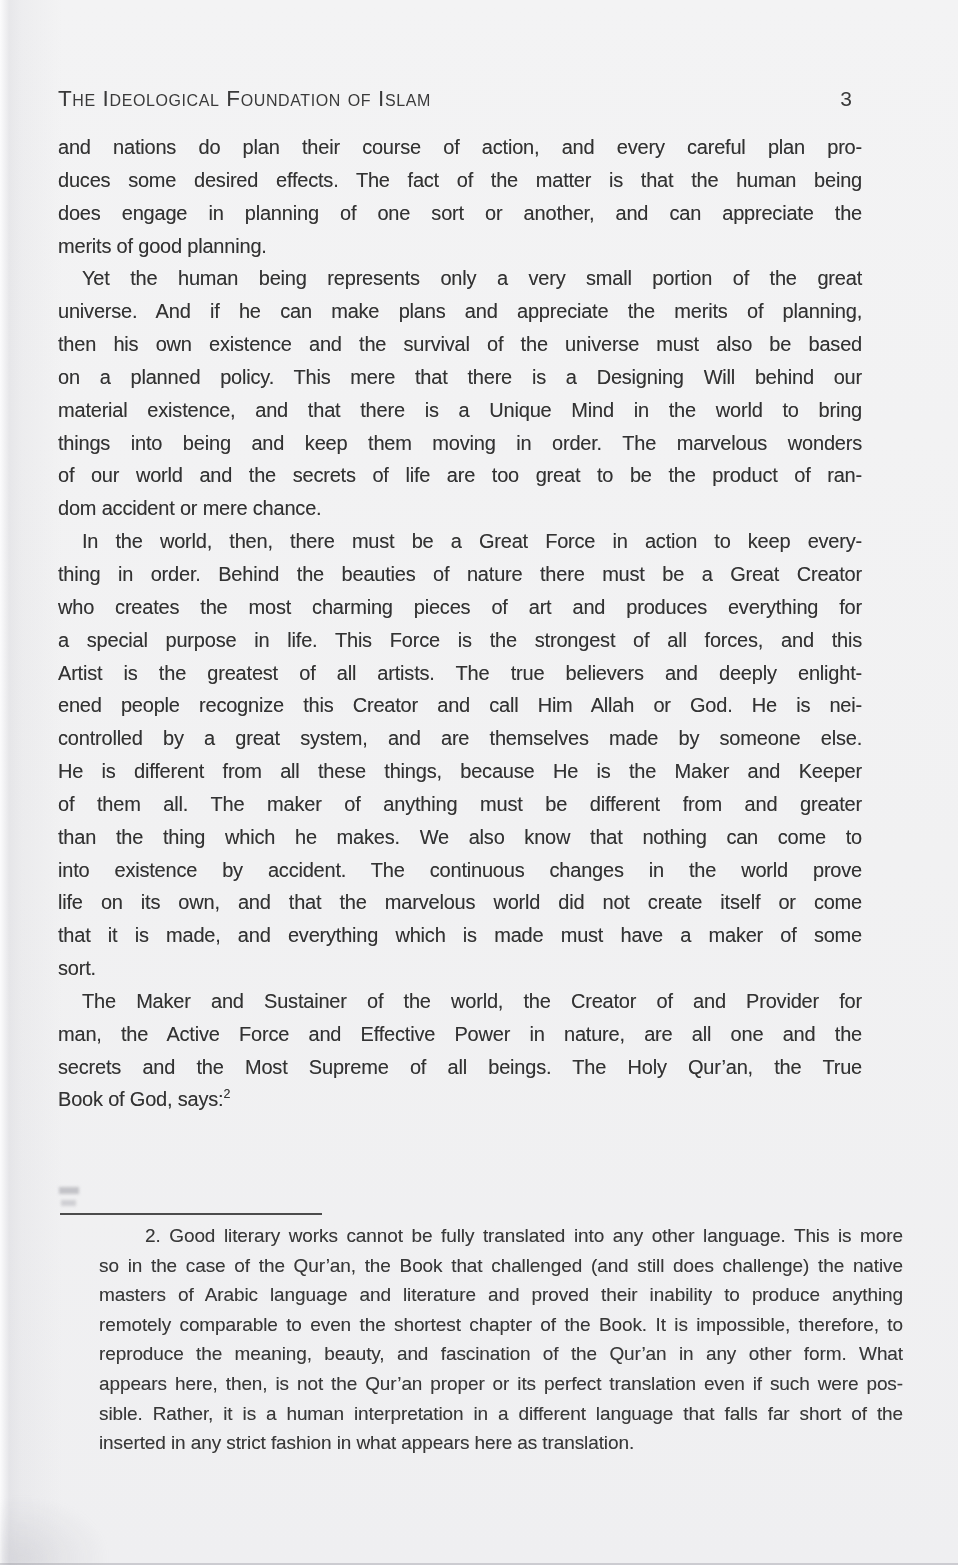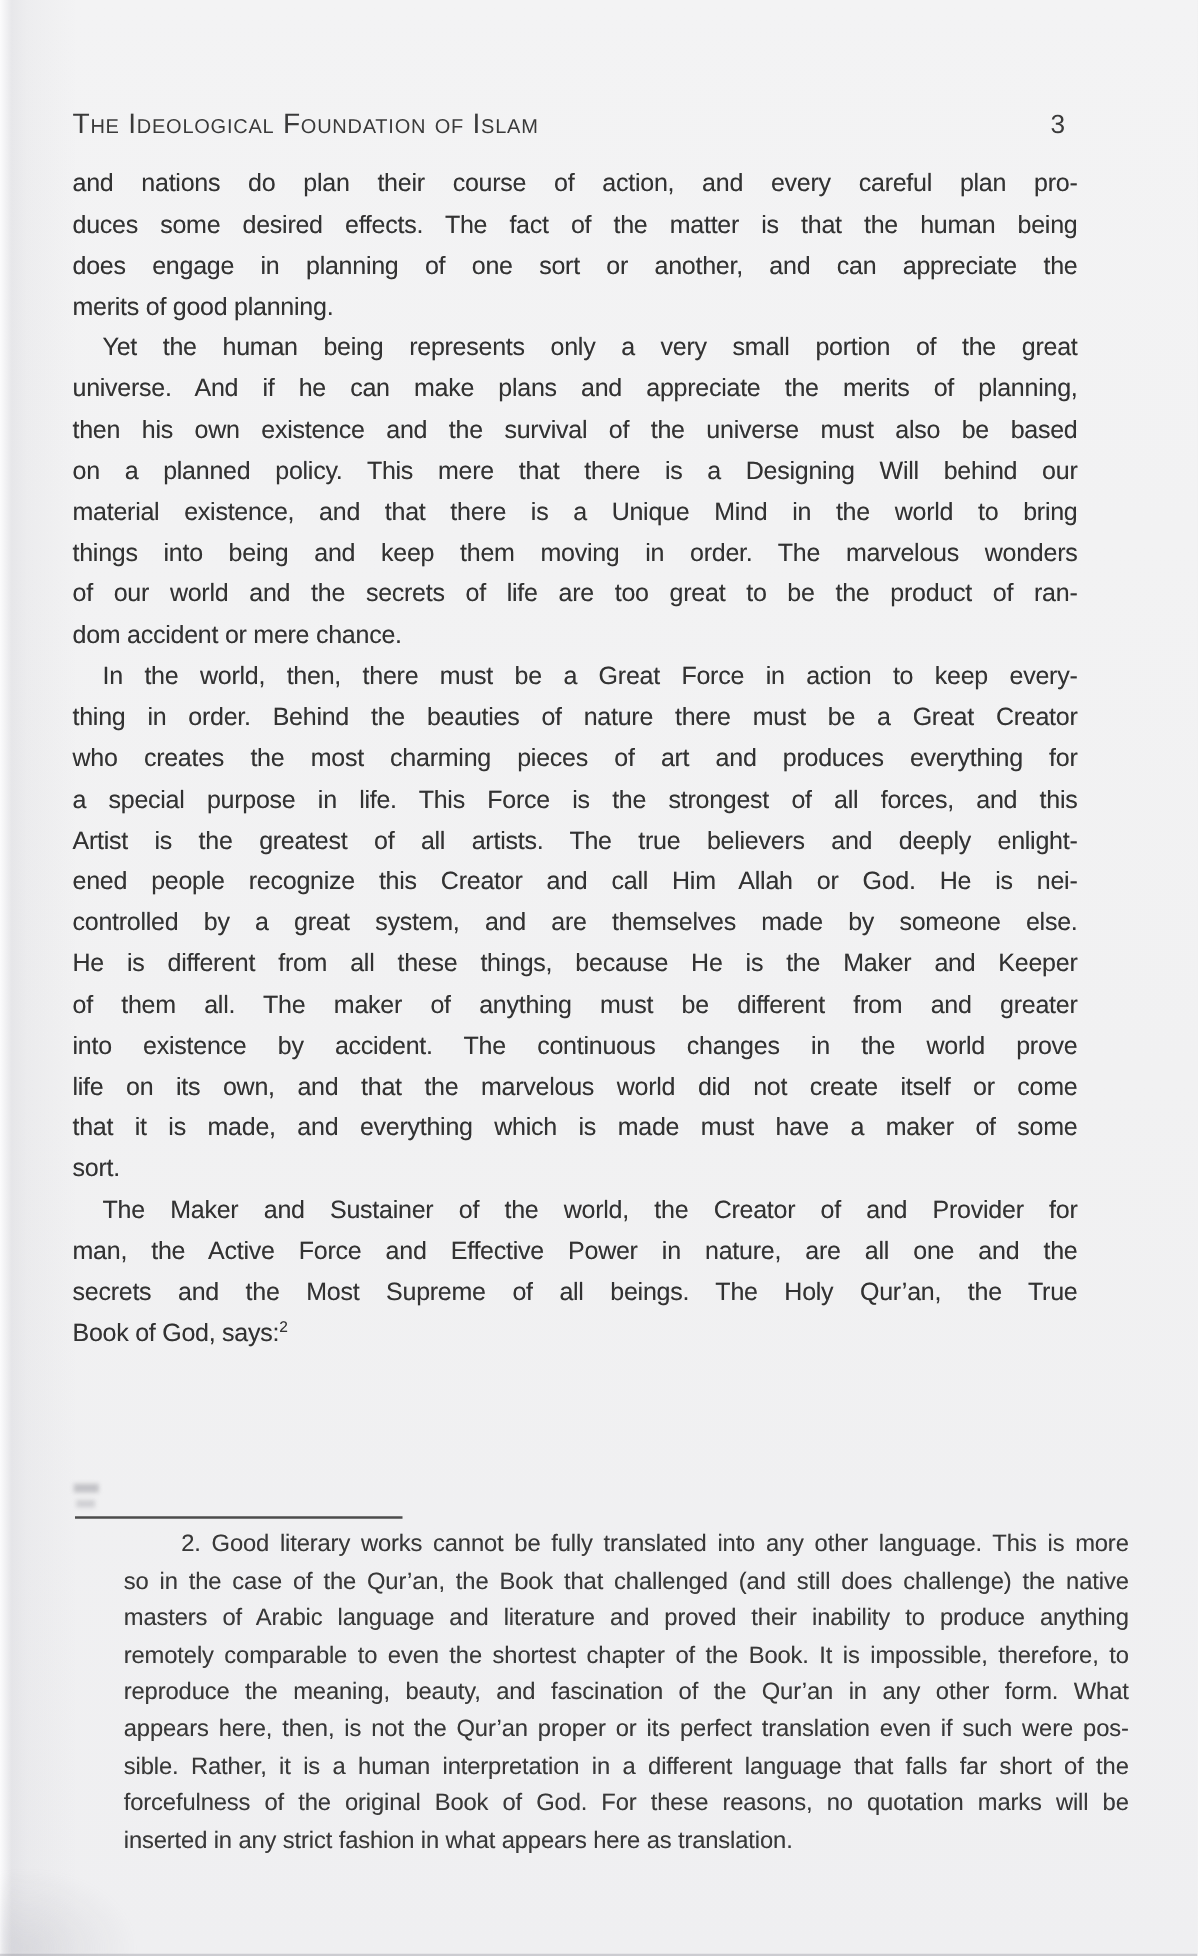--- a/index.html
+++ b/index.html
@@ -149,20 +149,21 @@
       <div class="para">
         <div class="line indent">In the world, then, there must be a Great Force in action to keep every-</div>
         <div class="line">thing in order. Behind the beauties of nature there must be a Great Creator</div>
         <div class="line">who creates the most charming pieces of art and produces everything for</div>
         <div class="line">a special purpose in life. This Force is the strongest of all forces, and this</div>
         <div class="line">Artist is the greatest of all artists. The true believers and deeply enlight-</div>
         <div class="line">ened people recognize this Creator and call Him Allah or God. He is nei-</div>
         <div class="line">controlled by a great system, and are themselves made by someone else.</div>
         <div class="line">He is different from all these things, because He is the Maker and Keeper</div>
         <div class="line">of them all. The maker of anything must be different from and greater</div>
+        <div class="line">than the thing which he makes. We also know that nothing can come to</div>
         <div class="line">into existence by accident. The continuous changes in the world prove</div>
         <div class="line">life on its own, and that the marvelous world did not create itself or come</div>
         <div class="line">that it is made, and everything which is made must have a maker of some</div>
         <div class="line last">sort.</div>
       </div>
       <div class="para">
         <div class="line indent">The Maker and Sustainer of the world, the Creator of and Provider for</div>
         <div class="line">man, the Active Force and Effective Power in nature, are all one and the</div>
         <div class="line">secrets and the Most Supreme of all beings. The Holy Qur’an, the True</div>
         <div class="line last">Book of God, says:<sup>2</sup></div>
@@ -173,18 +174,17 @@
   <div class="footnote-sep"></div>
 
   <div class="footnote">
       <div class="line indent">2. Good literary works cannot be fully translated into any other language. This is more</div>
       <div class="line">so in the case of the Qur’an, the Book that challenged (and still does challenge) the native</div>
       <div class="line">masters of Arabic language and literature and proved their inability to produce anything</div>
       <div class="line">remotely comparable to even the shortest chapter of the Book. It is impossible, therefore, to</div>
       <div class="line">reproduce the meaning, beauty, and fascination of the Qur’an in any other form. What</div>
       <div class="line">appears here, then, is not the Qur’an proper or its perfect translation even if such were pos-</div>
       <div class="line">sible. Rather, it is a human interpretation in a different language that falls far short of the</div>
-      <div class="line">forcefulness of the original Book of God. For these reasons, no quotation marks will be</div>
       <div class="line last">inserted in any strict fashion in what appears here as translation.</div>
     </div>
 
   <div class="bottom-edge"></div>
 </div>
 
 </body></html>

